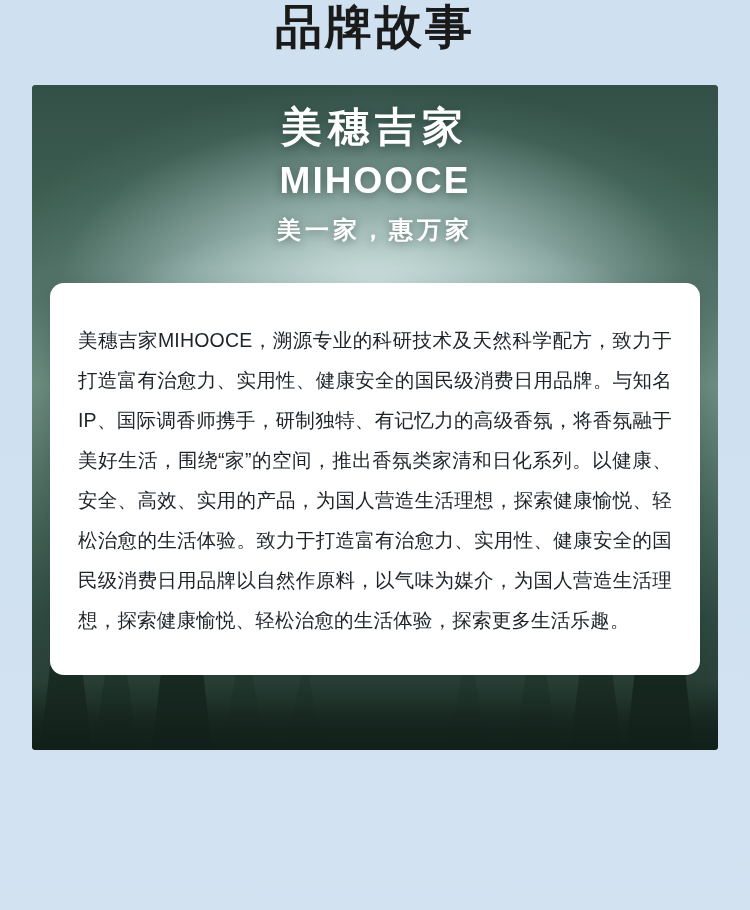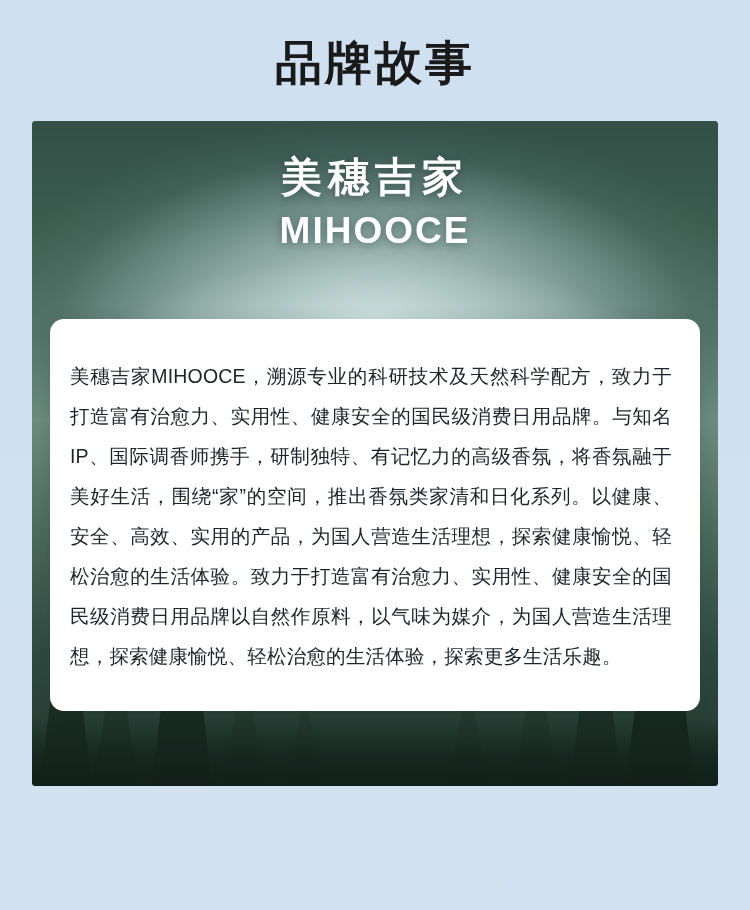--- a/index.html
+++ b/index.html
@@ -16,21 +16,20 @@
   .page {
     position: relative;
     width: 750px;
     height: 910px;
     background: linear-gradient(180deg, #cfe0f0 0%, #cfe0f0 45%, #d3e2f1 100%);
     box-sizing: border-box;
   }
 
   
   .header {
-    padding-top: 36px;
     text-align: center;
   }
   .header-title-cn {
     font-family: "Liberation Sans", sans-serif;
     font-size: 47px;
     font-weight: bold;
     color: #1a1a1a;
     letter-spacing: 3px;
     line-height: 1.15;
   }
@@ -90,21 +89,21 @@
     position: absolute;
     left: 0; right: 0; bottom: 0;
     height: 70px;
     background: linear-gradient(180deg, rgba(22,38,31,0) 0%, rgba(20,34,28,0.85) 60%, rgba(17,30,25,0.95) 100%);
   }
 
   
   .brand {
     position: relative;
     text-align: center;
-    padding-top: 32px;
+    padding-top: 18px;
     color: #ffffff;
     text-shadow: 0 2px 10px rgba(20,40,35,0.45);
   }
   .brand-cn {
     font-size: 41px;
     font-weight: bold;
     letter-spacing: 6px;
     line-height: 1.2;
   }
   .brand-en {
@@ -121,21 +120,21 @@
   }
 
   
   .story-card {
     position: absolute;
     left: 18px;
     right: 18px;
     top: 198px;
     background: #ffffff;
     border-radius: 14px;
-    padding: 38px 28px 34px 20px;
+    padding: 38px 28px 34px 28px;
     box-sizing: border-box;
     box-shadow: 0 4px 18px rgba(20,40,35,0.18);
   }
   .story-text {
     font-family: "Liberation Sans", sans-serif;
     font-size: 19.5px;
     line-height: 2.05;
     color: #1d2328;
     text-align: justify;
     letter-spacing: 0.2px;
@@ -163,20 +162,21 @@
     <div class="tree t8"></div>
     <div class="tree t9"></div>
     <div class="tree t7"></div>
     <div class="tree t6"></div>
     <div class="tree t5"></div>
     <div class="hero-floor"></div>
 
     <div class="brand">
       <div class="brand-cn">美穗吉家</div>
       <div class="brand-en">MIHOOCE</div>
+      <div class="brand-slogan">美一家，惠万家</div>
     </div>
 
     <div class="story-card">
       <p class="story-text">美穗吉家MIHOOCE，溯源专业的科研技术及天然科学配方，致力于打造富有治愈力、实用性、健康安全的国民级消费日用品牌。与知名IP、国际调香师携手，研制独特、有记忆力的高级香氛，将香氛融于美好生活，围绕“家”的空间，推出香氛类家清和日化系列。以健康、安全、高效、实用的产品，为国人营造生活理想，探索健康愉悦、轻松治愈的生活体验。致力于打造富有治愈力、实用性、健康安全的国民级消费日用品牌以自然作原料，以气味为媒介，为国人营造生活理想，探索健康愉悦、轻松治愈的生活体验，探索更多生活乐趣。</p>
     </div>
   </div>
 
 </div>
 
 </body></html>

